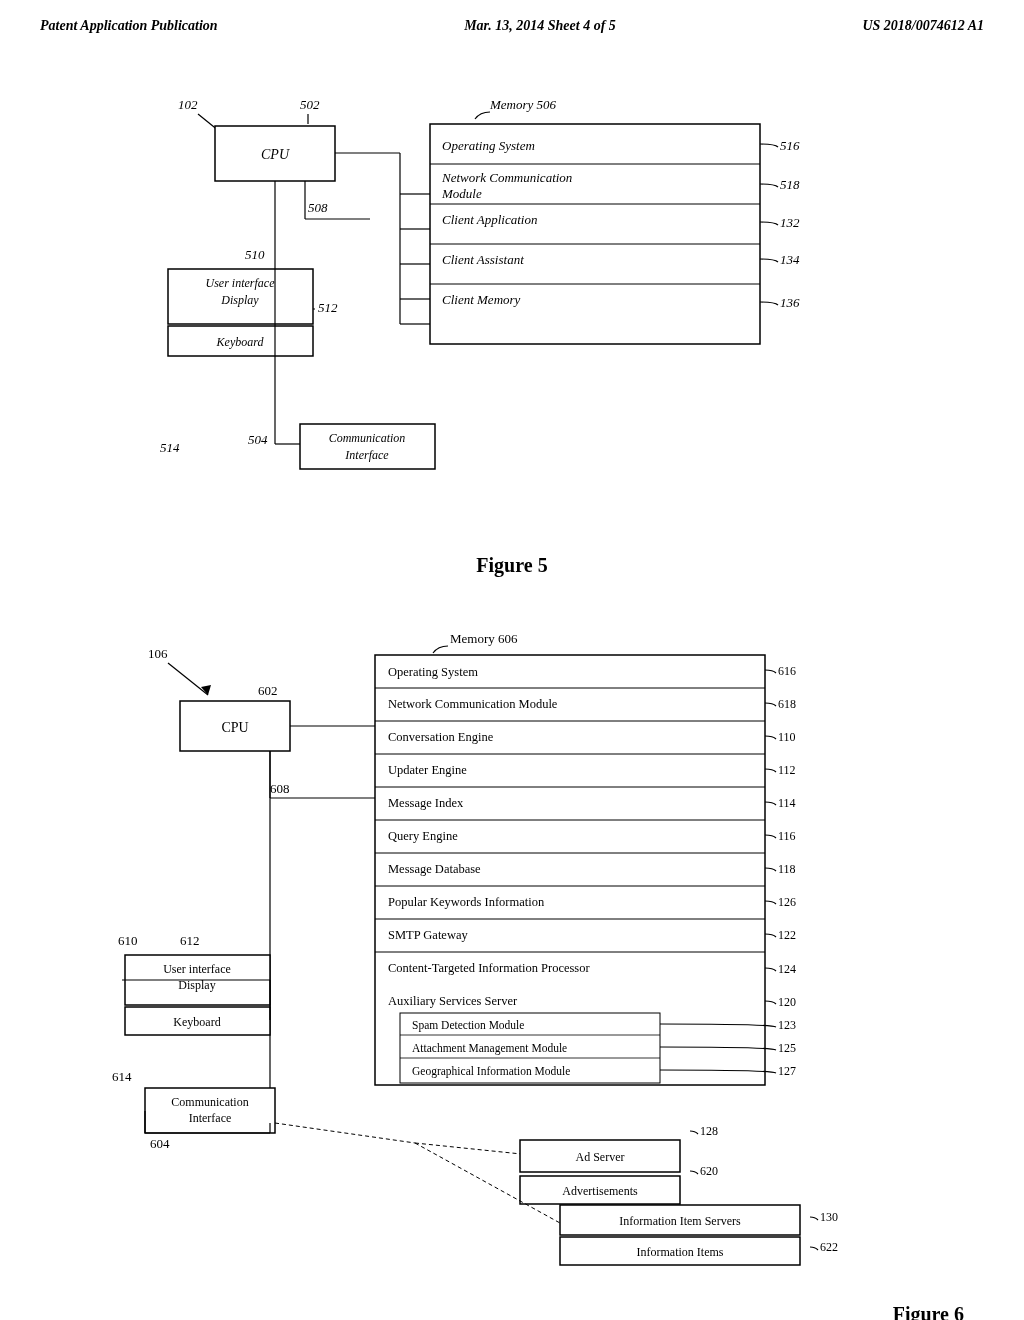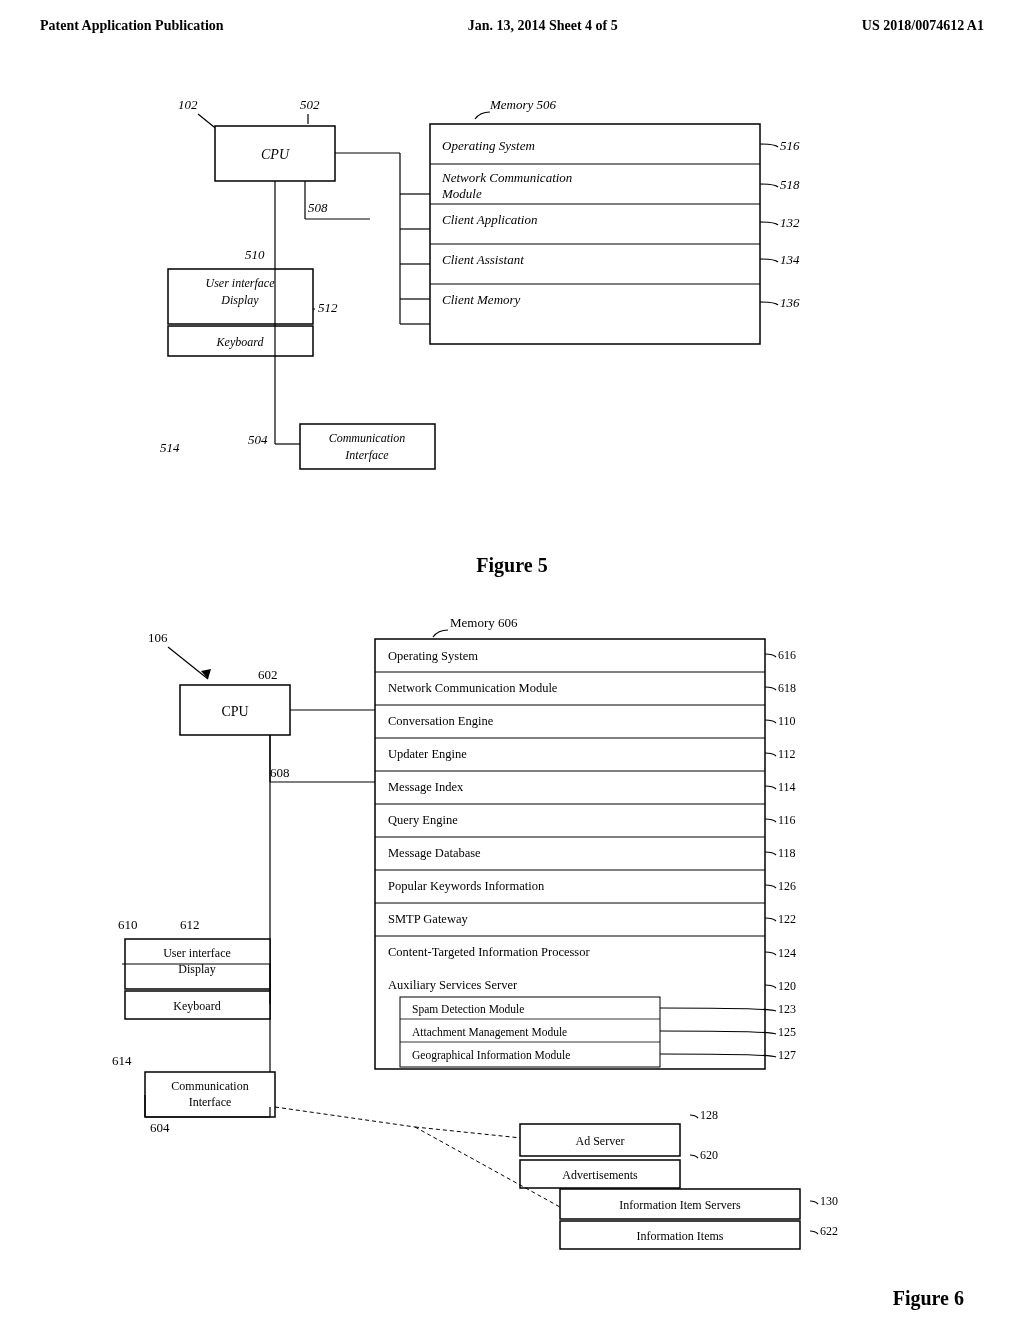--- a/index.html
+++ b/index.html
@@ -12,40 +12,41 @@
       overflow-x: hidden;
     }
 
     .page-header {
       display: flex;
       justify-content: space-between;
       padding: 18px 40px 10px 40px;
       font-size: 14px;
       font-weight: bold;
       border-bottom: none;
+      font-style: italic;
     }
 
     .main-content {
       padding: 20px 60px;
     }
 
     
     .figure5-container {
       position: relative;
       width: 100%;
       height: 480px;
       margin-bottom: 10px;
       font-style: italic;
     }
 
     .figure5-label {
       text-align: center;
       font-size: 20px;
       font-weight: bold;
-      margin-bottom: 20px;
+      margin-bottom: 36px;
     }
 
     
     .figure6-container {
       position: relative;
       width: 100%;
       height: 680px;
       margin-bottom: 10px;
     }
 
@@ -59,21 +60,21 @@
     
     svg text {
       font-family: 'Times New Roman', Times, serif;
     }
   </style>
 </head>
 <body>
 
 <div class="page-header">
   <span>Patent Application Publication</span>
-  <span>Jan. 13, 2014  Sheet 4 of 5</span>
+  <span>Mar. 13, 2014  Sheet 4 of 5</span>
   <span>US 2018/0074612 A1</span>
 </div>
 
 <div class="main-content">
 
   <div class="figure5-container">
     <svg width="900" height="460" viewBox="0 0 900 460">
 
       <text x="118" y="45" font-size="13">102</text>
 

